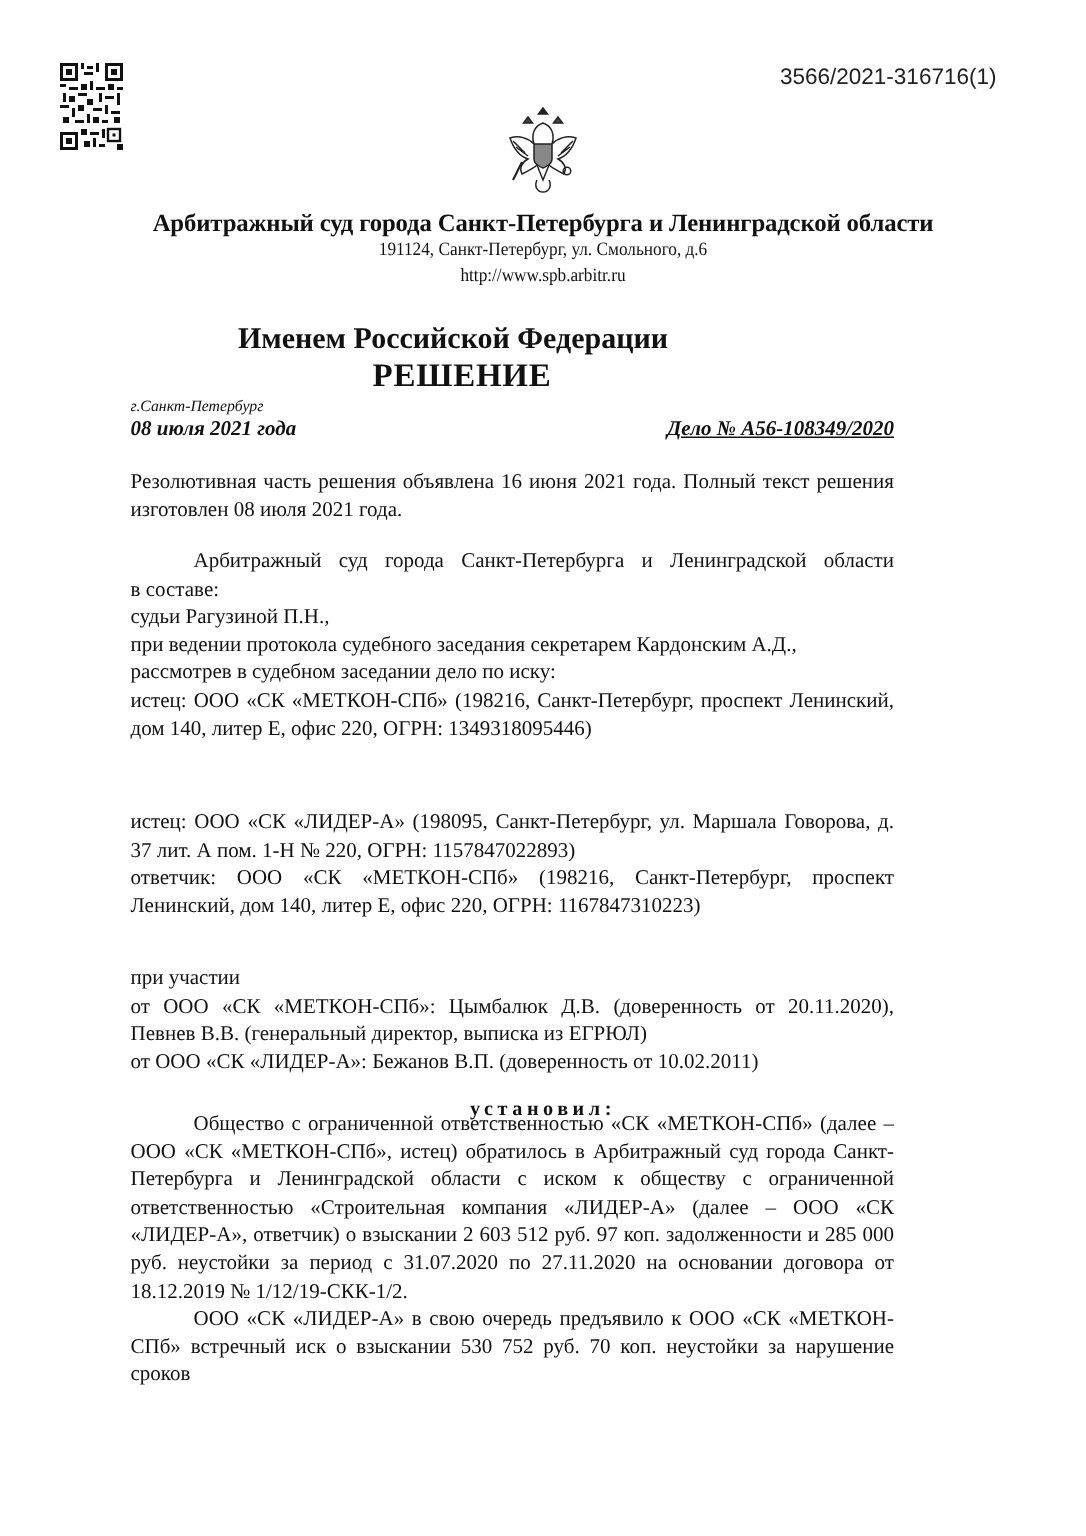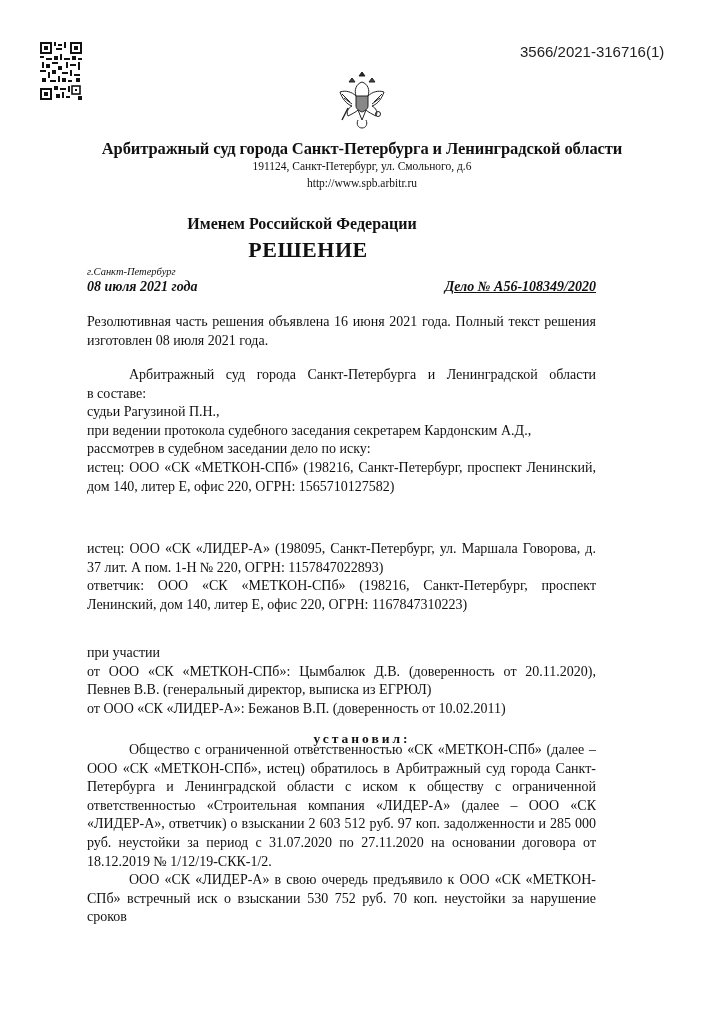--- a/index.html
+++ b/index.html
@@ -4,21 +4,21 @@
   <style>
     html, body { margin: 0; padding: 0; background: #ffffff; }
     body { width: 724px; height: 1024px; position: relative; overflow: hidden; color: #111; font-family: "Liberation Serif", "DejaVu Serif", serif; }
     .abs { position: absolute; }
     .qr { left: 40px; top: 42px; width: 42px; height: 58px; }
     .docnum { left: 520px; top: 43px; font-family: "Liberation Sans", sans-serif; font-size: 15px; color: #222; }
     .emblem { left: 334px; top: 68px; width: 56px; height: 64px; }
     .court-title { left: 0; width: 724px; top: 139px; text-align: center; font-weight: bold; font-size: 16.5px; letter-spacing: -0.1px; }
     .addr { left: 0; width: 724px; top: 159px; text-align: center; font-size: 12.5px; transform: scaleX(0.92); }
     .url { left: 0; width: 724px; top: 176px; text-align: center; font-size: 12.5px; transform: scaleX(0.92); }
-    .name-rf { left: 0; width: 604px; top: 215px; text-align: center; font-weight: bold; font-size: 16px; }
+    .name-rf { left: 0; width: 604px; top: 215px; text-align: center; font-weight: bold; font-size: 20px; }
     .reshenie { left: 0; width: 616px; top: 237px; text-align: center; font-weight: bold; font-size: 22px; letter-spacing: 0.5px; }
     .city { left: 87px; top: 266px; font-style: italic; font-size: 10.5px; }
     .date { left: 87px; top: 279px; font-style: italic; font-weight: bold; font-size: 14px; }
     .case { right: 128px; top: 279px; font-style: italic; font-weight: bold; font-size: 14px; text-decoration: underline; }
     .body { left: 87px; width: 509px; font-size: 14px; line-height: 18.6px; text-align: justify; }
     .body p { margin: 0; }
     .indent { text-indent: 42px; }
     .ustanovil { left: 0; width: 724px; top: 731px; text-align: center; font-weight: bold; font-size: 13.5px; letter-spacing: 3px; }
     .jl { text-align-last: justify; }
   </style>
@@ -109,21 +109,21 @@
 <div class="abs body" style="top:313px;">
   <p>Резолютивная часть решения объявлена 16 июня 2021 года. Полный текст решения изготовлен 08 июля 2021 года.</p>
 </div>
 
 <div class="abs body" style="top:366px;">
   <p class="indent jl">Арбитражный суд города Санкт-Петербурга и Ленинградской области</p>
   <p>в составе:</p>
   <p>судьи Рагузиной П.Н.,</p>
   <p>при ведении протокола судебного заседания секретарем Кардонским А.Д.,</p>
   <p>рассмотрев в судебном заседании дело по иску:</p>
-  <p>истец: ООО «СК «МЕТКОН-СПб» (198216, Санкт-Петербург, проспект Ленинский, дом 140, литер Е, офис 220, ОГРН: 1565710127582)</p>
+  <p>истец: ООО «СК «МЕТКОН-СПб» (198216, Санкт-Петербург, проспект Ленинский, дом 140, литер Е, офис 220, ОГРН: 1349318095446)</p>
 </div>
 
 <div class="abs body" style="top:540px;">
   <p>истец: ООО «СК «ЛИДЕР-А» (198095, Санкт-Петербург, ул. Маршала Говорова, д. 37 лит. А пом. 1-Н № 220, ОГРН: 1157847022893)</p>
   <p>ответчик: ООО «СК «МЕТКОН-СПб» (198216, Санкт-Петербург, проспект Ленинский, дом 140, литер Е, офис 220, ОГРН: 1167847310223)</p>
 </div>
 
 <div class="abs body" style="top:644px;">
   <p>при участии</p>
   <p>от ООО «СК «МЕТКОН-СПб»: Цымбалюк Д.В. (доверенность от 20.11.2020), Певнев В.В. (генеральный директор, выписка из ЕГРЮЛ)</p>

